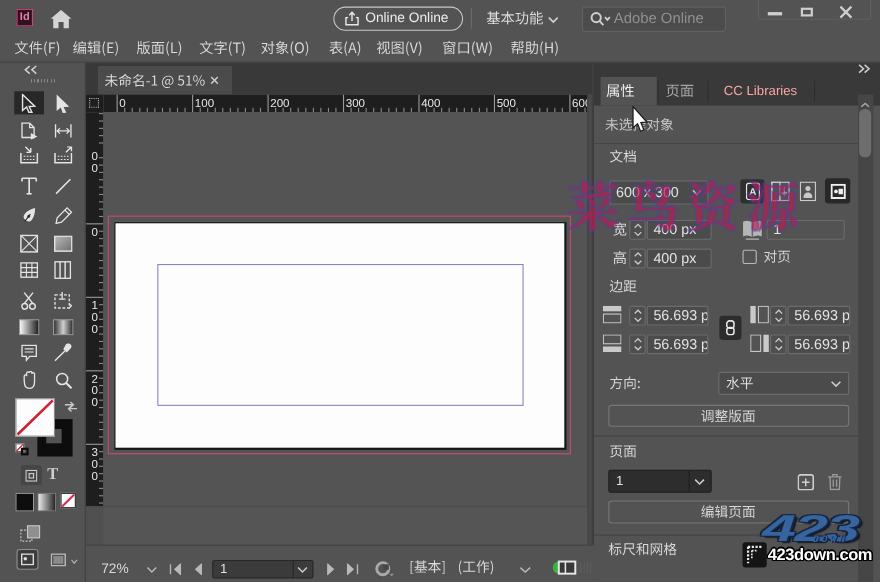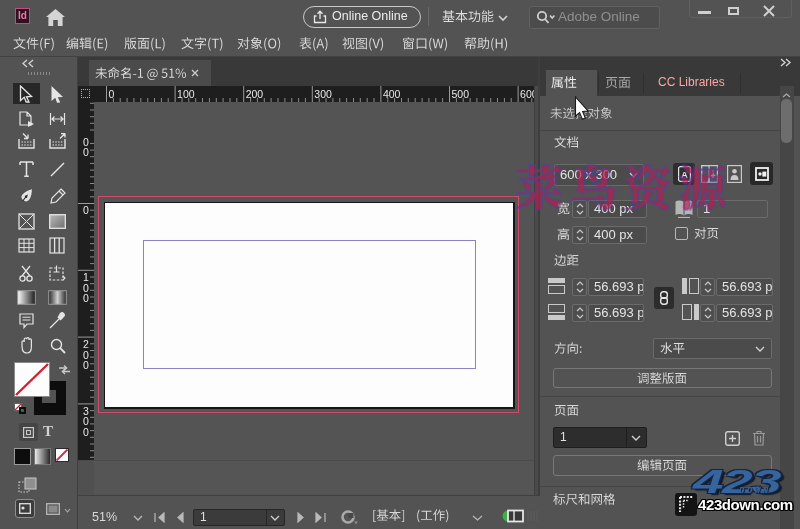--- a/index.html
+++ b/index.html
@@ -552,21 +552,21 @@
 <circle cx="4" cy="5" r="1.6" fill="#e0e0e0"></circle>
     </svg>
 <svg class="abs" style="left:46px;top:503px" width="14" height="12">
 <rect x="0.7" y="0.7" width="12.6" height="10.6" stroke="#b9b9b9" stroke-width="1.3" fill="none"></rect>
 <rect x="2.5" y="2.5" width="9" height="7" fill="#8a8a8a"></rect>
     </svg>
 <svg class="abs" style="left:64px;top:508px" width="7" height="6">
       <path d="M1 1 L3.5 4 L6 1" stroke="#b0b0b0" stroke-width="1.1" fill="none"></path>
     </svg>
 <div class="abs" style="left:78px;top:495px;width:462px;height:34px;background:#535353;border-top:1px solid #404040;box-sizing:border-box"></div>
-<div class="abs" style="left:92px;top:510px;color:#d9d9d9;font-size:12.5px">51%</div>
+<div class="abs" style="left:92px;top:510px;color:#d9d9d9;font-size:12.5px">72%</div>
 <svg class="abs" style="left:133px;top:515px" width="10" height="7">
       <path d="M1 1 L5.0 5 L9 1" stroke="#b9b9b9" stroke-width="1.3" fill="none"></path>
     </svg>
 <svg class="abs" style="left:153px;top:512px" width="13" height="11">
 <path d="M2 1 L2 10 M11 1 L6 5.5 L11 10 Z" fill="#b9b9b9" stroke="#b9b9b9" stroke-width="1.2"></path>
     </svg>
 <svg class="abs" style="left:174px;top:512px" width="11" height="11">
 <path d="M9 1 L4 5.5 L9 10 Z" fill="#b9b9b9" stroke="#b9b9b9" stroke-width="1.2"></path>
     </svg>
 <div class="abs" style="left:193px;top:509px;width:92px;height:17px;background:#3b3b3b;border:1px solid #262626;border-radius:2px;box-sizing:border-box;color:#e0e0e0;font-size:12px;line-height:15px;padding-left:6px">1</div>

